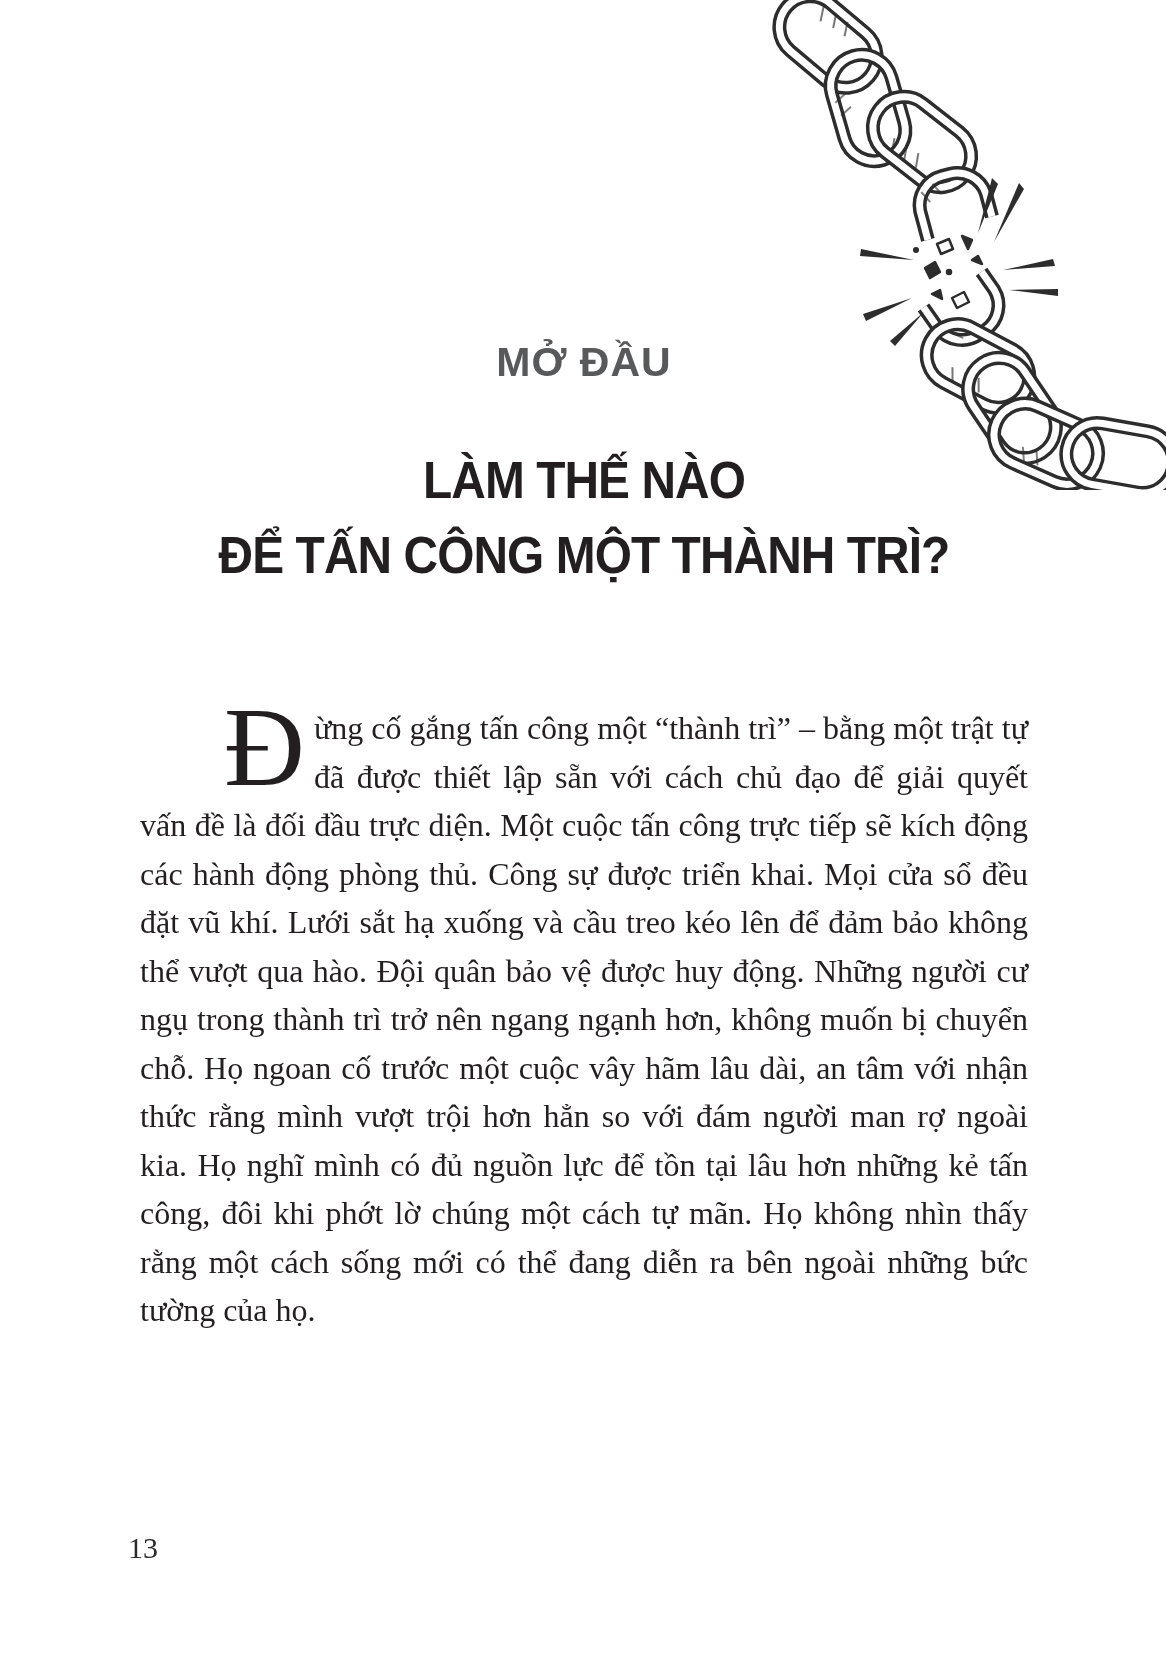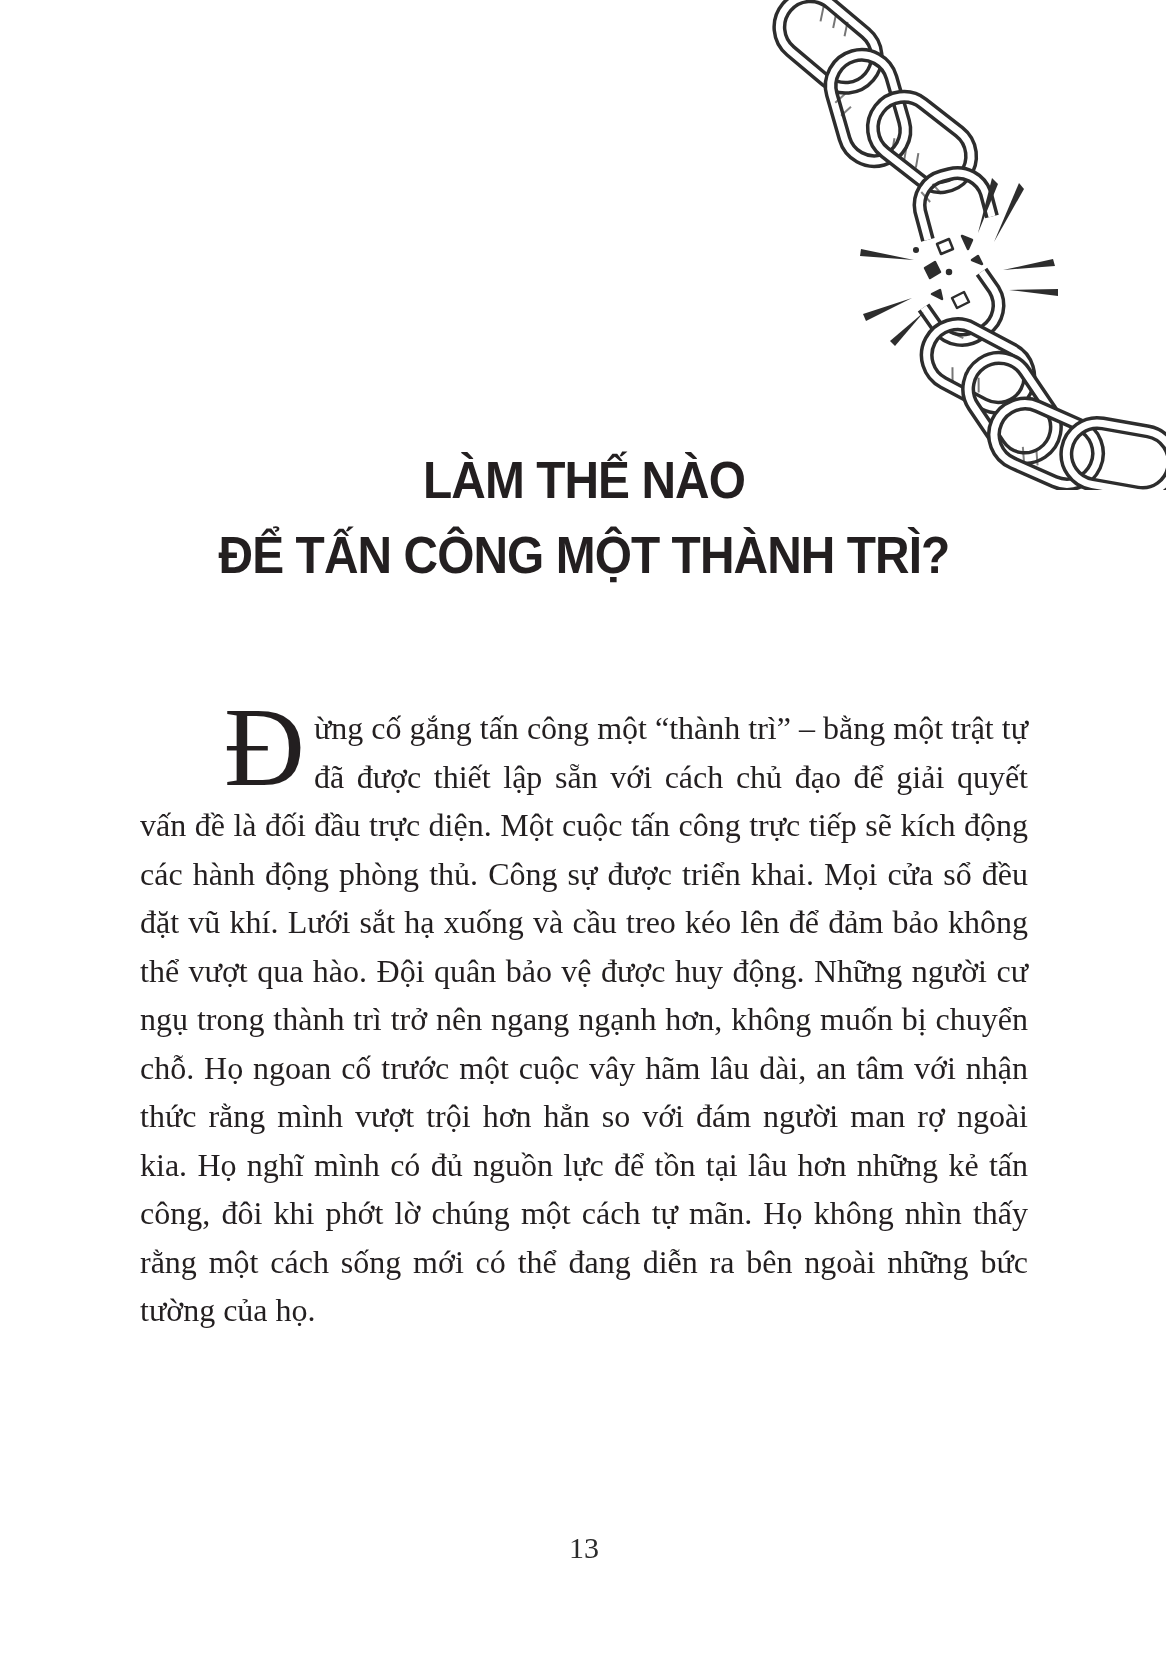--- a/index.html
+++ b/index.html
@@ -65,22 +65,22 @@
     float: left;
     height: 97px;
     font-size: 112px;
     line-height: 86px;
     margin: 0 9px 0 84px;
     color: #231f20;
   }
 
   .pagenum {
     position: absolute;
-    left: 140px; width: 888px; top: 1533px;
-    text-align: center;
+    left: 128px; width: 888px; top: 1533px;
+    text-align: left;
     font-size: 30px;
     line-height: 30px;
     color: #2b2b2b;
   }
 </style>
 </head>
 <body>
 
 <div class="page">
 
@@ -151,20 +151,21 @@
         <polygon points="246,298 258,292 263,302 251,308" fill="#ffffff"></polygon>
         <polygon points="226,294 234,290 236,299" fill="#2d2d2d"></polygon>
         <polygon points="266,260 272,256 276,264" fill="#2d2d2d"></polygon>
         <circle cx="243," r="0" fill="none"></circle>
         <circle cx="243" cy="272" r="2" fill="#2d2d2d"></circle>
         <circle cx="210" cy="250" r="1.8" fill="#2d2d2d"></circle>
       </g>
     </g>
   </svg>
 
+  <div class="kicker">MỞ ĐẦU</div>
 
   <h1 class="title">
     <span class="tl">LÀM THẾ NÀO</span>
     <span class="tl">ĐỂ TẤN CÔNG MỘT THÀNH TRÌ?</span>
   </h1>
 
   <div class="bodytext">
     <p class="p1"><span class="dropcap">Đ</span><span>ừng cố gắng tấn công một “thành trì” – bằng một trật tự đã được thiết lập sẵn với cách chủ đạo để giải quyết vấn đề là đối đầu trực diện. Một cuộc tấn công trực tiếp sẽ kích động các hành động phòng thủ. Công sự được triển khai. Mọi cửa sổ đều đặt vũ khí. Lưới sắt hạ xuống và cầu treo kéo lên để đảm bảo không thể vượt qua hào. Đội quân bảo vệ được huy động. Những người cư ngụ trong thành trì trở nên ngang ngạnh hơn, không muốn bị chuyển chỗ. Họ ngoan cố trước một cuộc vây hãm lâu dài, an tâm với nhận thức rằng mình vượt trội hơn hẳn so với đám người man rợ ngoài kia. Họ nghĩ mình có đủ nguồn lực để tồn tại lâu hơn những kẻ tấn công, đôi khi phớt lờ chúng một cách tự mãn. Họ không nhìn thấy rằng một cách sống mới có thể đang diễn ra bên ngoài những bức tường của họ.</span></p>
   </div>
 

